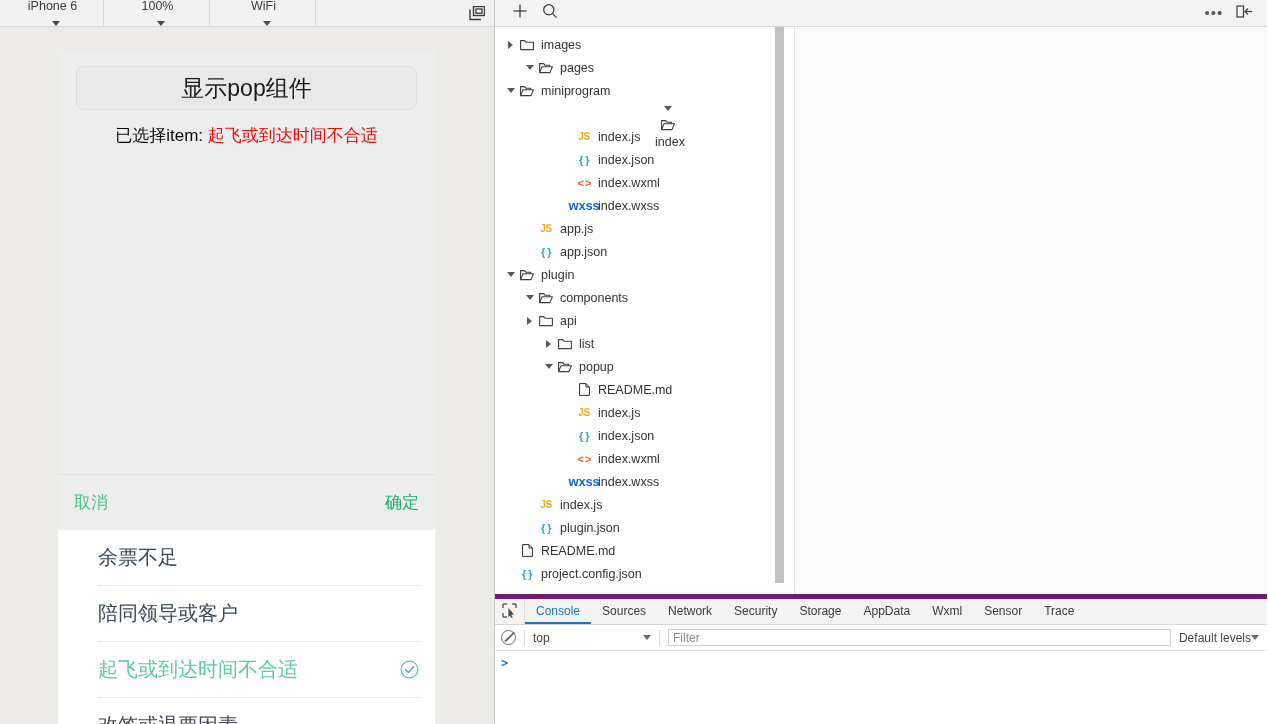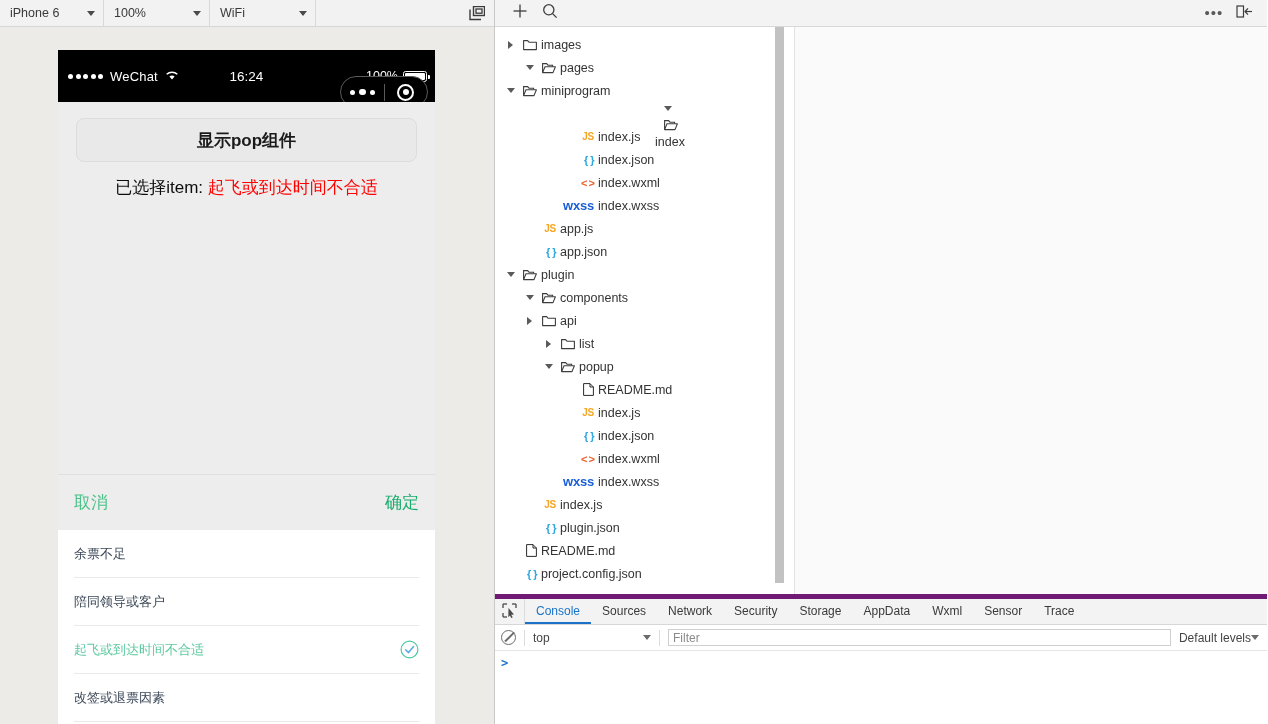--- a/index.html
+++ b/index.html
@@ -25,21 +25,21 @@
     height: 27px; flex: 0 0 27px;
     background: #f2f2f2;
     border-bottom: 1px solid #d6d6d6;
     display: flex; align-items: stretch;
     font-size: 12.5px; color: #3a3a3a;
   }
   .sel {
     display: flex; align-items: center; justify-content: space-between;
     padding: 0 8px 0 10px;
     border-right: 1px solid #d9d9d9;
-    cursor: default; position: relative;
+    cursor: default; position: relative; flex-direction: column;
   }
   .sel-device { width: 104px; }
   .sel-zoom   { width: 106px; }
   .sel-net    { width: 106px; }
   .sel span.lbl { line-height: 1; }
   .caret {
     width: 0; height: 0;
     border-left: 4px solid transparent;
     border-right: 4px solid transparent;
     border-top: 5px solid #4a4a4a;
@@ -124,23 +124,22 @@
     flex: 1 1 auto; background: #ededed;
     padding: 16px 18px 0 18px;
     position: relative;
   }
   .show-btn {
     width: 100%; height: 44px;
     background: #e9e9e9;
     border: 1px solid #dcdcdc;
     border-radius: 8px;
     display: flex; align-items: center; justify-content: center;
-    font-size: 17px; color: #1a1a1a;
+    font-size: 23px; color: #1a1a1a;
     cursor: pointer;
-    font-weight: bold;
   }
   .sel-line {
     margin-top: 14px; text-align: center;
     font-size: 17px; color: #0d0d0d;
     white-space: nowrap;
   }
   .sel-line .val { color: #ff0000; }
 
   
   .sheet {
@@ -154,25 +153,26 @@
     height: 55px; flex: 0 0 55px;
     background: #ededed;
     display: flex; align-items: center; justify-content: space-between;
     padding: 0 16px;
     font-size: 17px;
   }
   .sheet-head .cancel { color: #4cc28a; cursor: pointer; }
   .sheet-head .confirm { color: #1aad6b; cursor: pointer; }
   .sheet-list { flex: 1 1 auto; background: #fff; padding: 0 16px; overflow: hidden; }
   .sheet-item {
-    height: 48px;
+    height: 56px;
     display: flex; align-items: center; justify-content: space-between;
     border-bottom: 1px solid #e9e9e9;
-    font-size: 13px; color: #3c4858;
+    font-size: 20px; color: #3c4858;
     cursor: pointer;
+    margin-left: 24px;
   }
   .sheet-item:last-child { border-bottom: 1px solid #e9e9e9; }
   .sheet-item.selected { color: #5cc9a0; }
   .check-ico { width: 19px; height: 19px; display: block; }
 
   
   .dev-pane {
     width: 772px; height: 724px;
     display: flex; flex-direction: column;
     background: #fff;
@@ -222,21 +222,21 @@
   .row .arrow .tri-r {
     width: 0; height: 0;
     border-top: 4px solid transparent; border-bottom: 4px solid transparent;
     border-left: 5px solid #5a5a5a;
   }
   .row .arrow .tri-d {
     width: 0; height: 0;
     border-left: 4px solid transparent; border-right: 4px solid transparent;
     border-top: 5px solid #5a5a5a;
   }
-  .row .fico { width: 20px; flex: 0 0 20px; display: flex; align-items: center; justify-content: flex-end; }
+  .row .fico { width: 20px; flex: 0 0 20px; display: flex; align-items: center; justify-content: center; }
   .row .label { margin-left: 4px; }
   .tg { font-size: 9.5px; font-weight: bold; font-family: "Liberation Sans", sans-serif; }
   .tg.js   { color: #f5a623; letter-spacing: -0.3px; font-size: 10px; }
   .tg.json { color: #2ca6e0; font-size: 11px; letter-spacing: -0.5px; }
   .tg.wxml { color: #e8622c; font-size: 11px; letter-spacing: -1px; }
   .tg.wxss { color: #1a5fd6; font-size: 13px; letter-spacing: -0.2px; }
 
   
   .console-pane {
     flex: 0 0 auto; height: 130px;
@@ -330,45 +330,20 @@
             <rect x="7" y="3" width="6" height="4.2" fill="none" stroke="#3a3a3a" stroke-width="1.3"></rect>
             <polyline points="1,3.5 1,13.5 12,13.5" fill="none" stroke="#3a3a3a" stroke-width="1.4"></polyline>
           </svg>
         </span>
       </div>
     </div>
 
     <div class="sim-body">
       <div class="phone">
 
-        <div class="status-bar">
-          <div class="sb-left">
-            <span class="dots">
-              <i></i>
-                <i></i>
-                <i></i>
-                <i></i>
-                <i></i>
-            </span>
-            <span class="carrier">WeChat</span>
-            <span class="wifi">
-              <svg width="14" height="11" viewBox="0 0 14 11">
-                <path d="M7 9.6 L4.4 6.6 A4 4 0 0 1 9.6 6.6 Z" fill="#fff"></path>
-                <path d="M1.7 4.3 A7.6 7.6 0 0 1 12.3 4.3" fill="none" stroke="#fff" stroke-width="1.5"></path>
-              </svg>
-            </span>
-          </div>
-          <div class="sb-center">16:24</div>
-          <div class="sb-right">
-            <span>100%</span>
-            <span class="batt">
-                <i></i>
-              </span>
-          </div>
-        </div>
 
         <div class="capsule-row">
           <span class="cap-dots">
               <i></i>
               <i class="mid"></i>
               <i></i>
             </span>
           <span class="cap-div"></span>
           <span class="cap-circle">
               <span></span>

